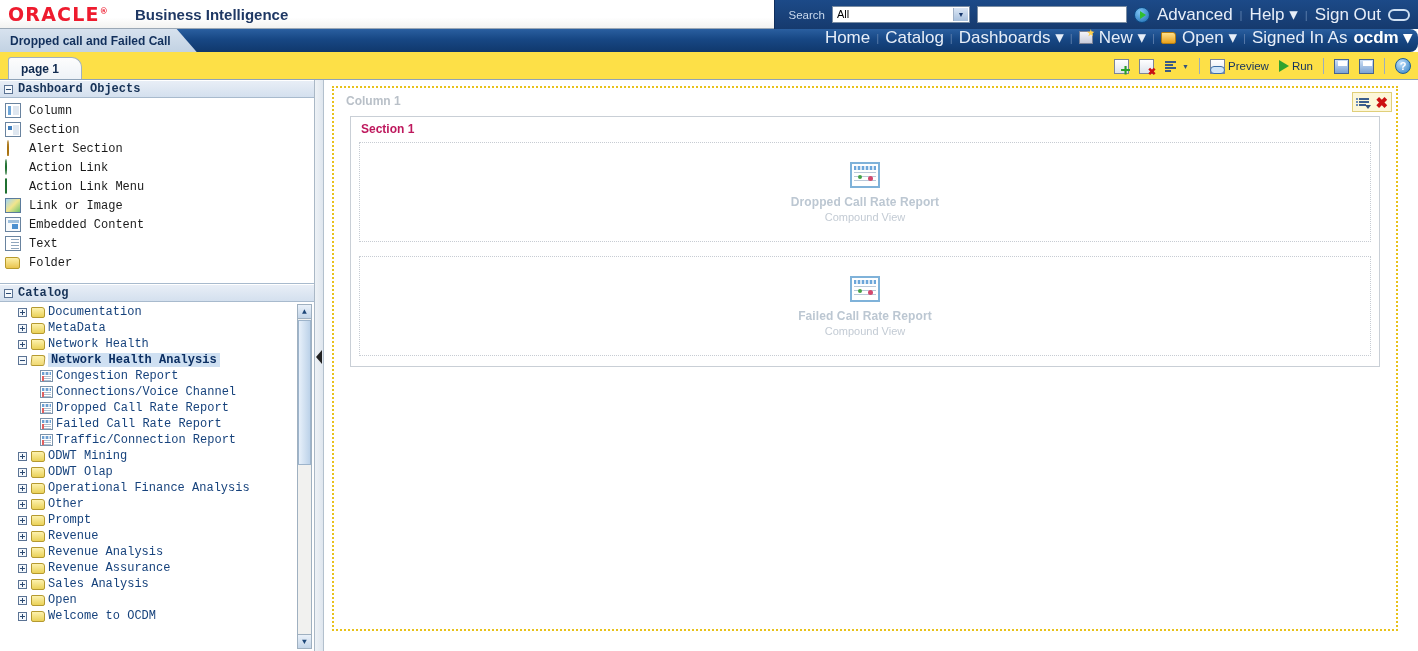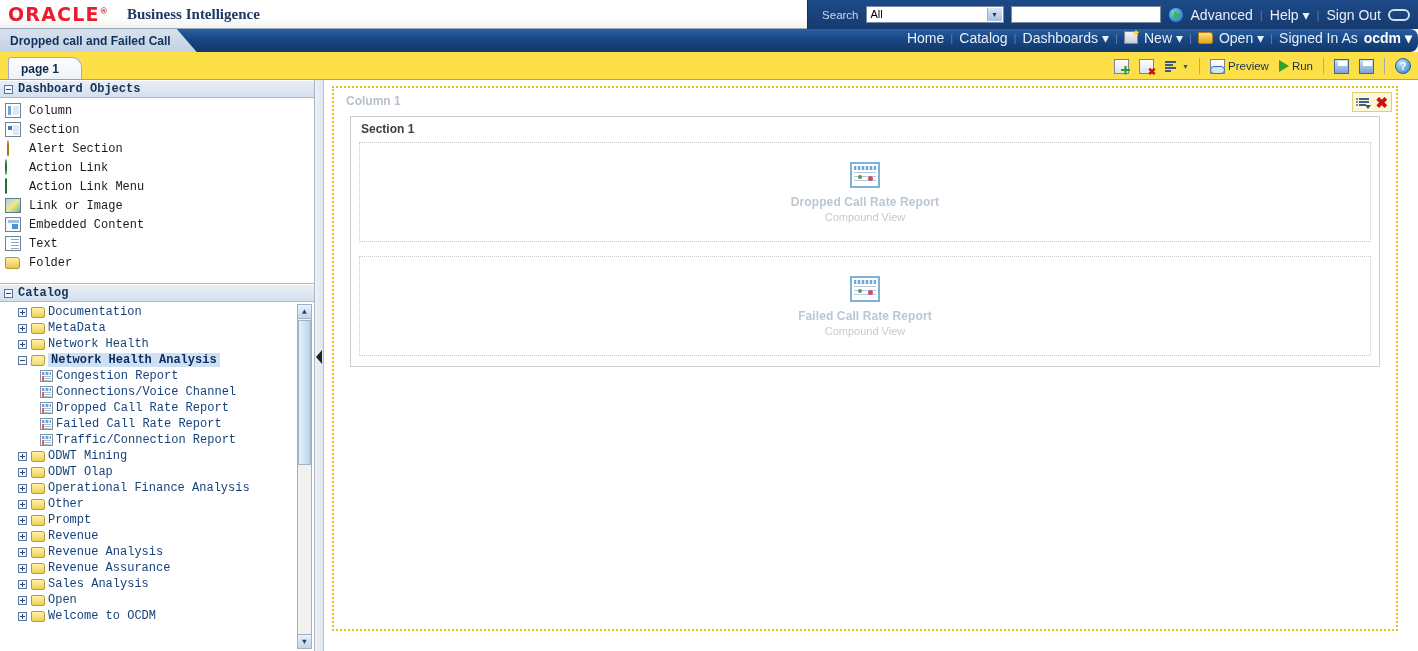--- a/index.html
+++ b/index.html
@@ -25,25 +25,25 @@
     margin-left: 8px;
     color: #ee1b2e;
     font-family: "DejaVu Sans", sans-serif;
     font-weight: bold;
     font-size: 19px;
     letter-spacing: 1.2px;
     line-height: 1;
   }
   .oracle-logo sup { font-size: 8px; vertical-align: super; }
   .brand-title {
-    margin-left: 18px;
+    margin-left: 26px;
     color: #1f3864;
     font-weight: bold;
     font-size: 15px;
-    font-family: Liberation Serif, serif;
+    font-family: Liberation Sans, sans-serif;
   }
   .brand-right {
     position: absolute;
     right: 0; top: 0;
     height: 29px;
     background: #19437e;
     background-image: linear-gradient(to bottom, #1c4a88 0%, #163a6e 100%);
     display: flex;
     align-items: center;
     gap: 7px;
@@ -83,21 +83,21 @@
     border: 1px solid #0d4a84;
     display: flex; align-items: center; justify-content: center;
   }
   .go-btn .tri {
     width: 0; height: 0;
     border-left: 6px solid #2fbf2f;
     border-top: 4px solid transparent;
     border-bottom: 4px solid transparent;
     margin-left: 2px;
   }
-  .hdr-link { color: #e7eef8; text-decoration: none; font-size: 14px; white-space: nowrap; }
+  .hdr-link { color: #e7eef8; text-decoration: none; font-size: 17px; white-space: nowrap; }
   .hdr-sep { color: #5a7cab; }
   .userpill {
     width: 22px; height: 12px;
     border: 2px solid #cfe0f2;
     border-radius: 7px;
   }
 
   
   .namebar {
     position: relative;
@@ -444,21 +444,21 @@
   .cc-x { color: #cc1111; font-size: 15px; font-weight: bold; line-height: 1; }
 
   .section-box {
     border: 1px solid #c9cfd6;
     margin: 8px 8px 0 8px;
     padding: 5px 8px 10px 8px;
     background: #fff;
     position: relative;
   }
   .sec-label {
-    color: #404040;
+    color: #be185d;
     font-size: 12px;
     font-weight: bold;
     padding-left: 2px;
     margin-bottom: 6px;
   }
   .report-slot {
     border: 1px dotted #c7ccd3;
     height: 100px;
     display: flex; flex-direction: column;
     align-items: center; justify-content: center;

